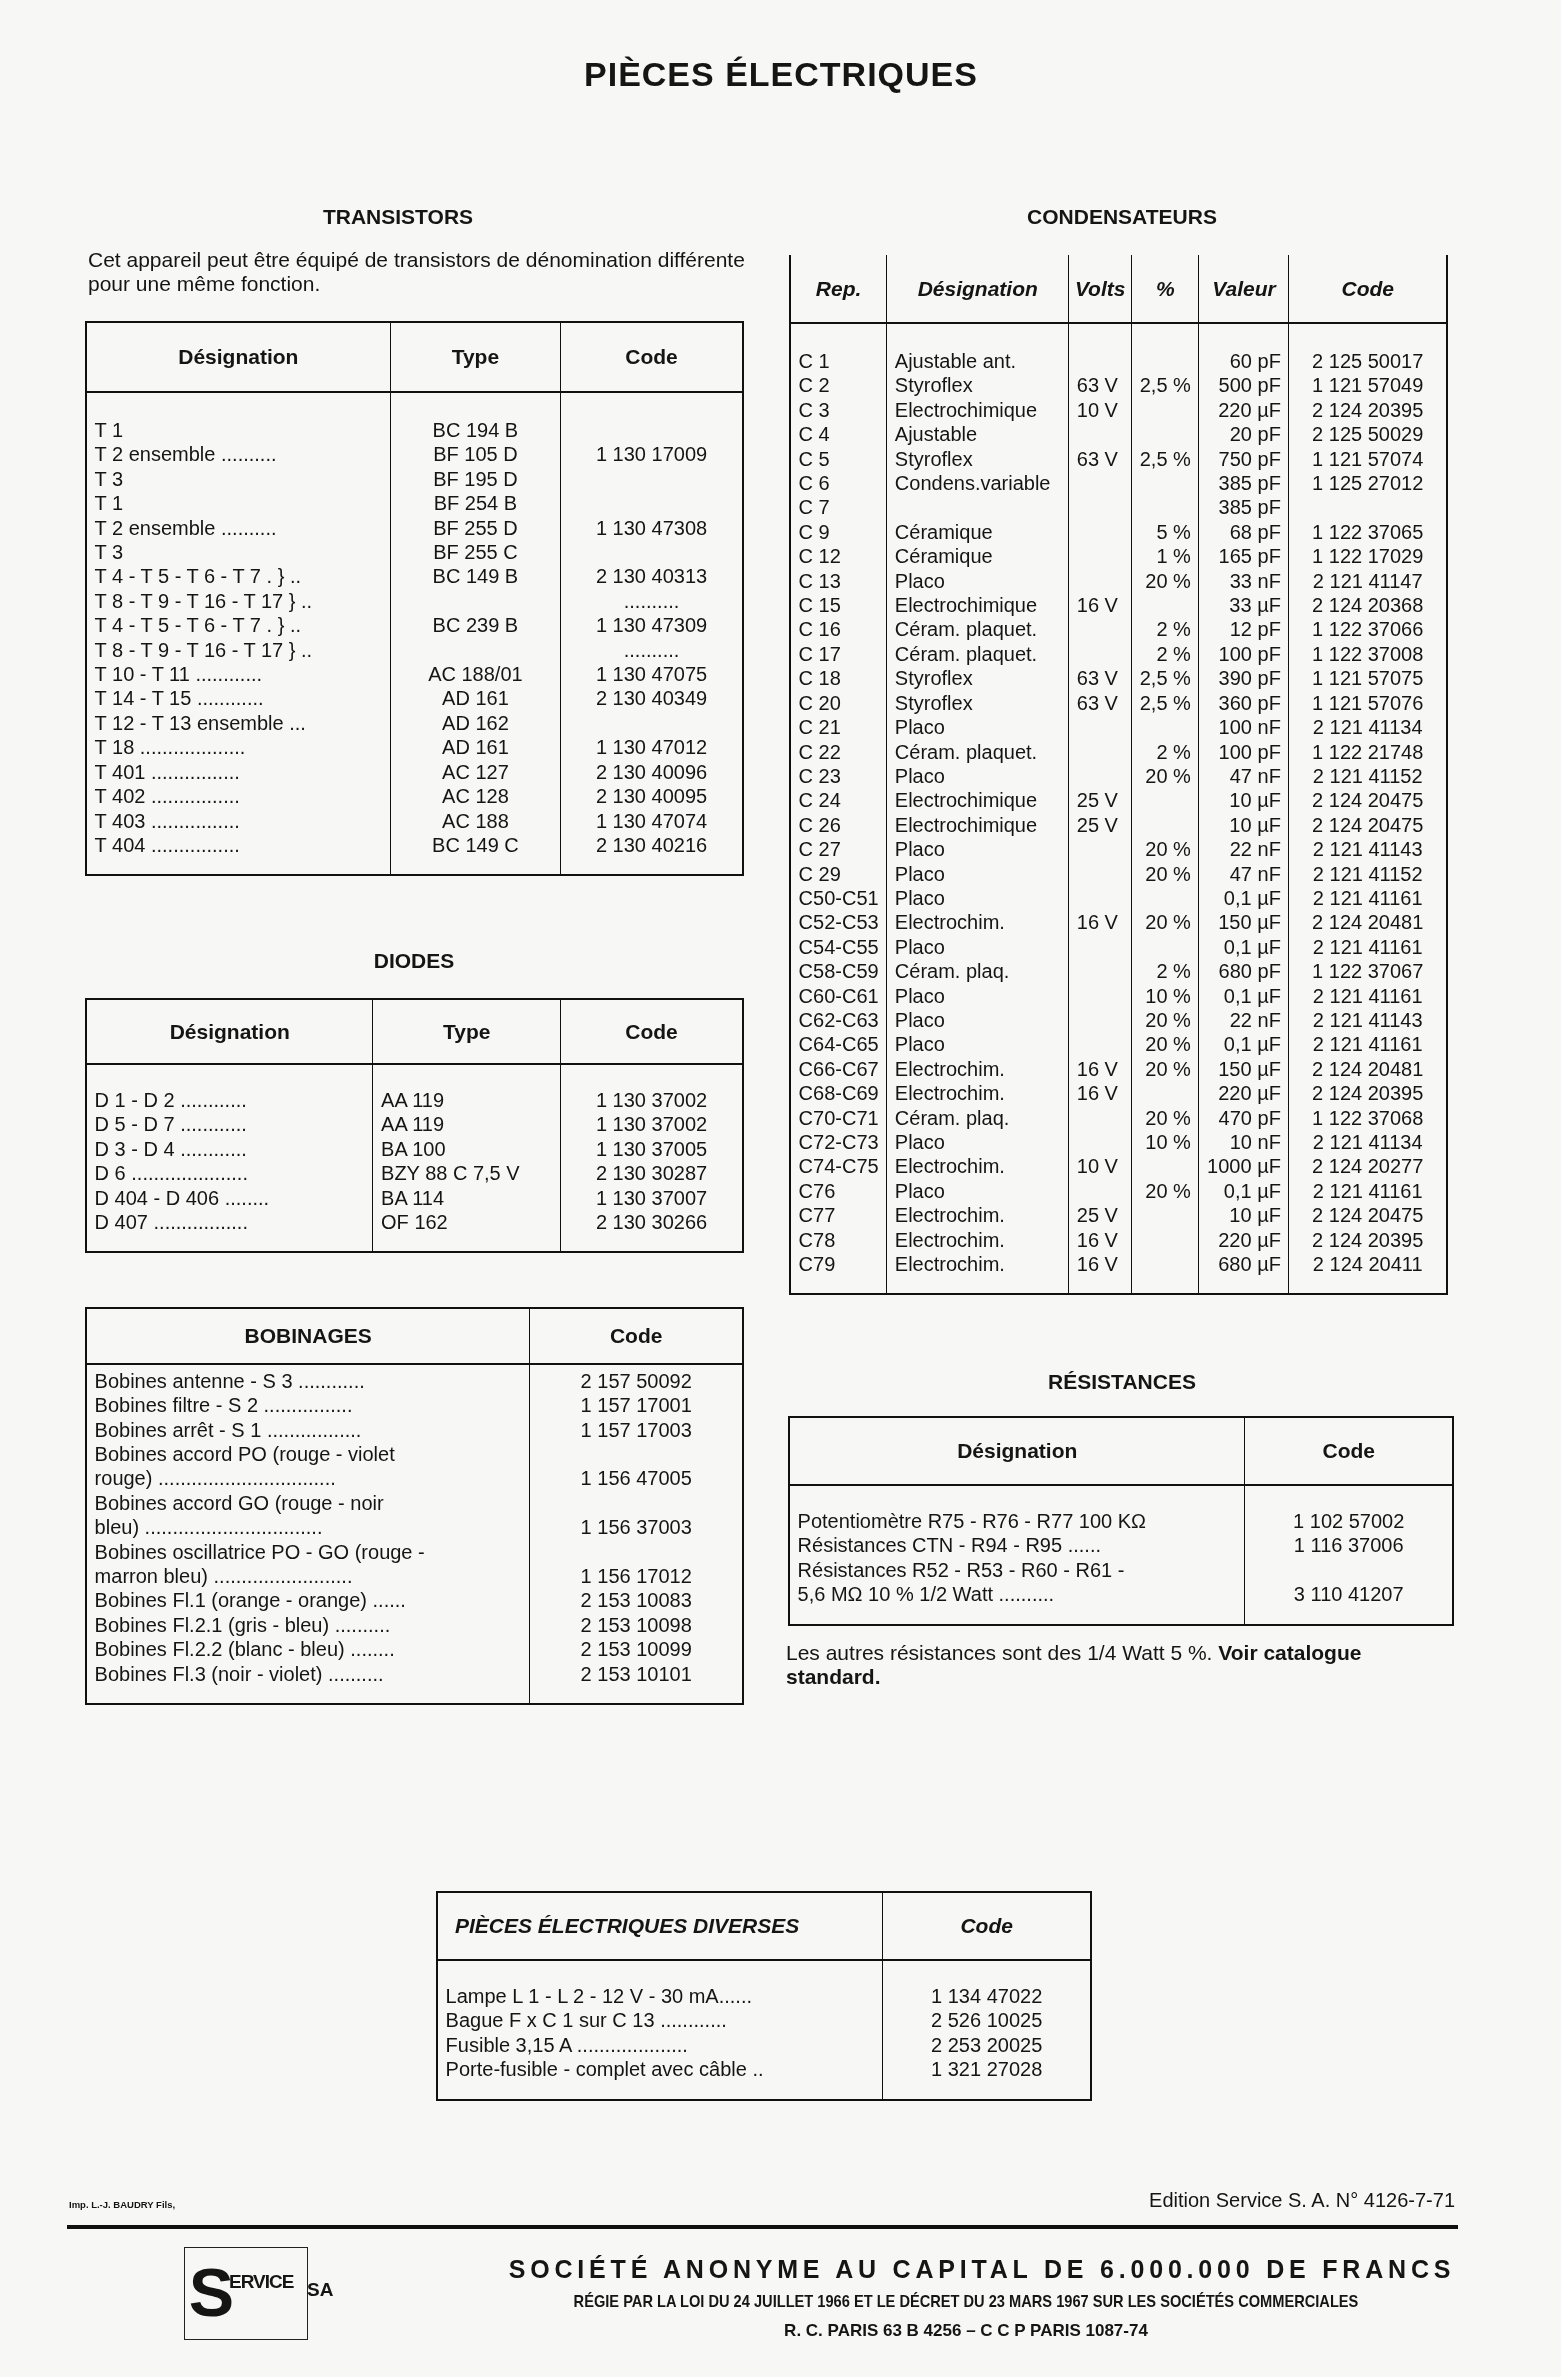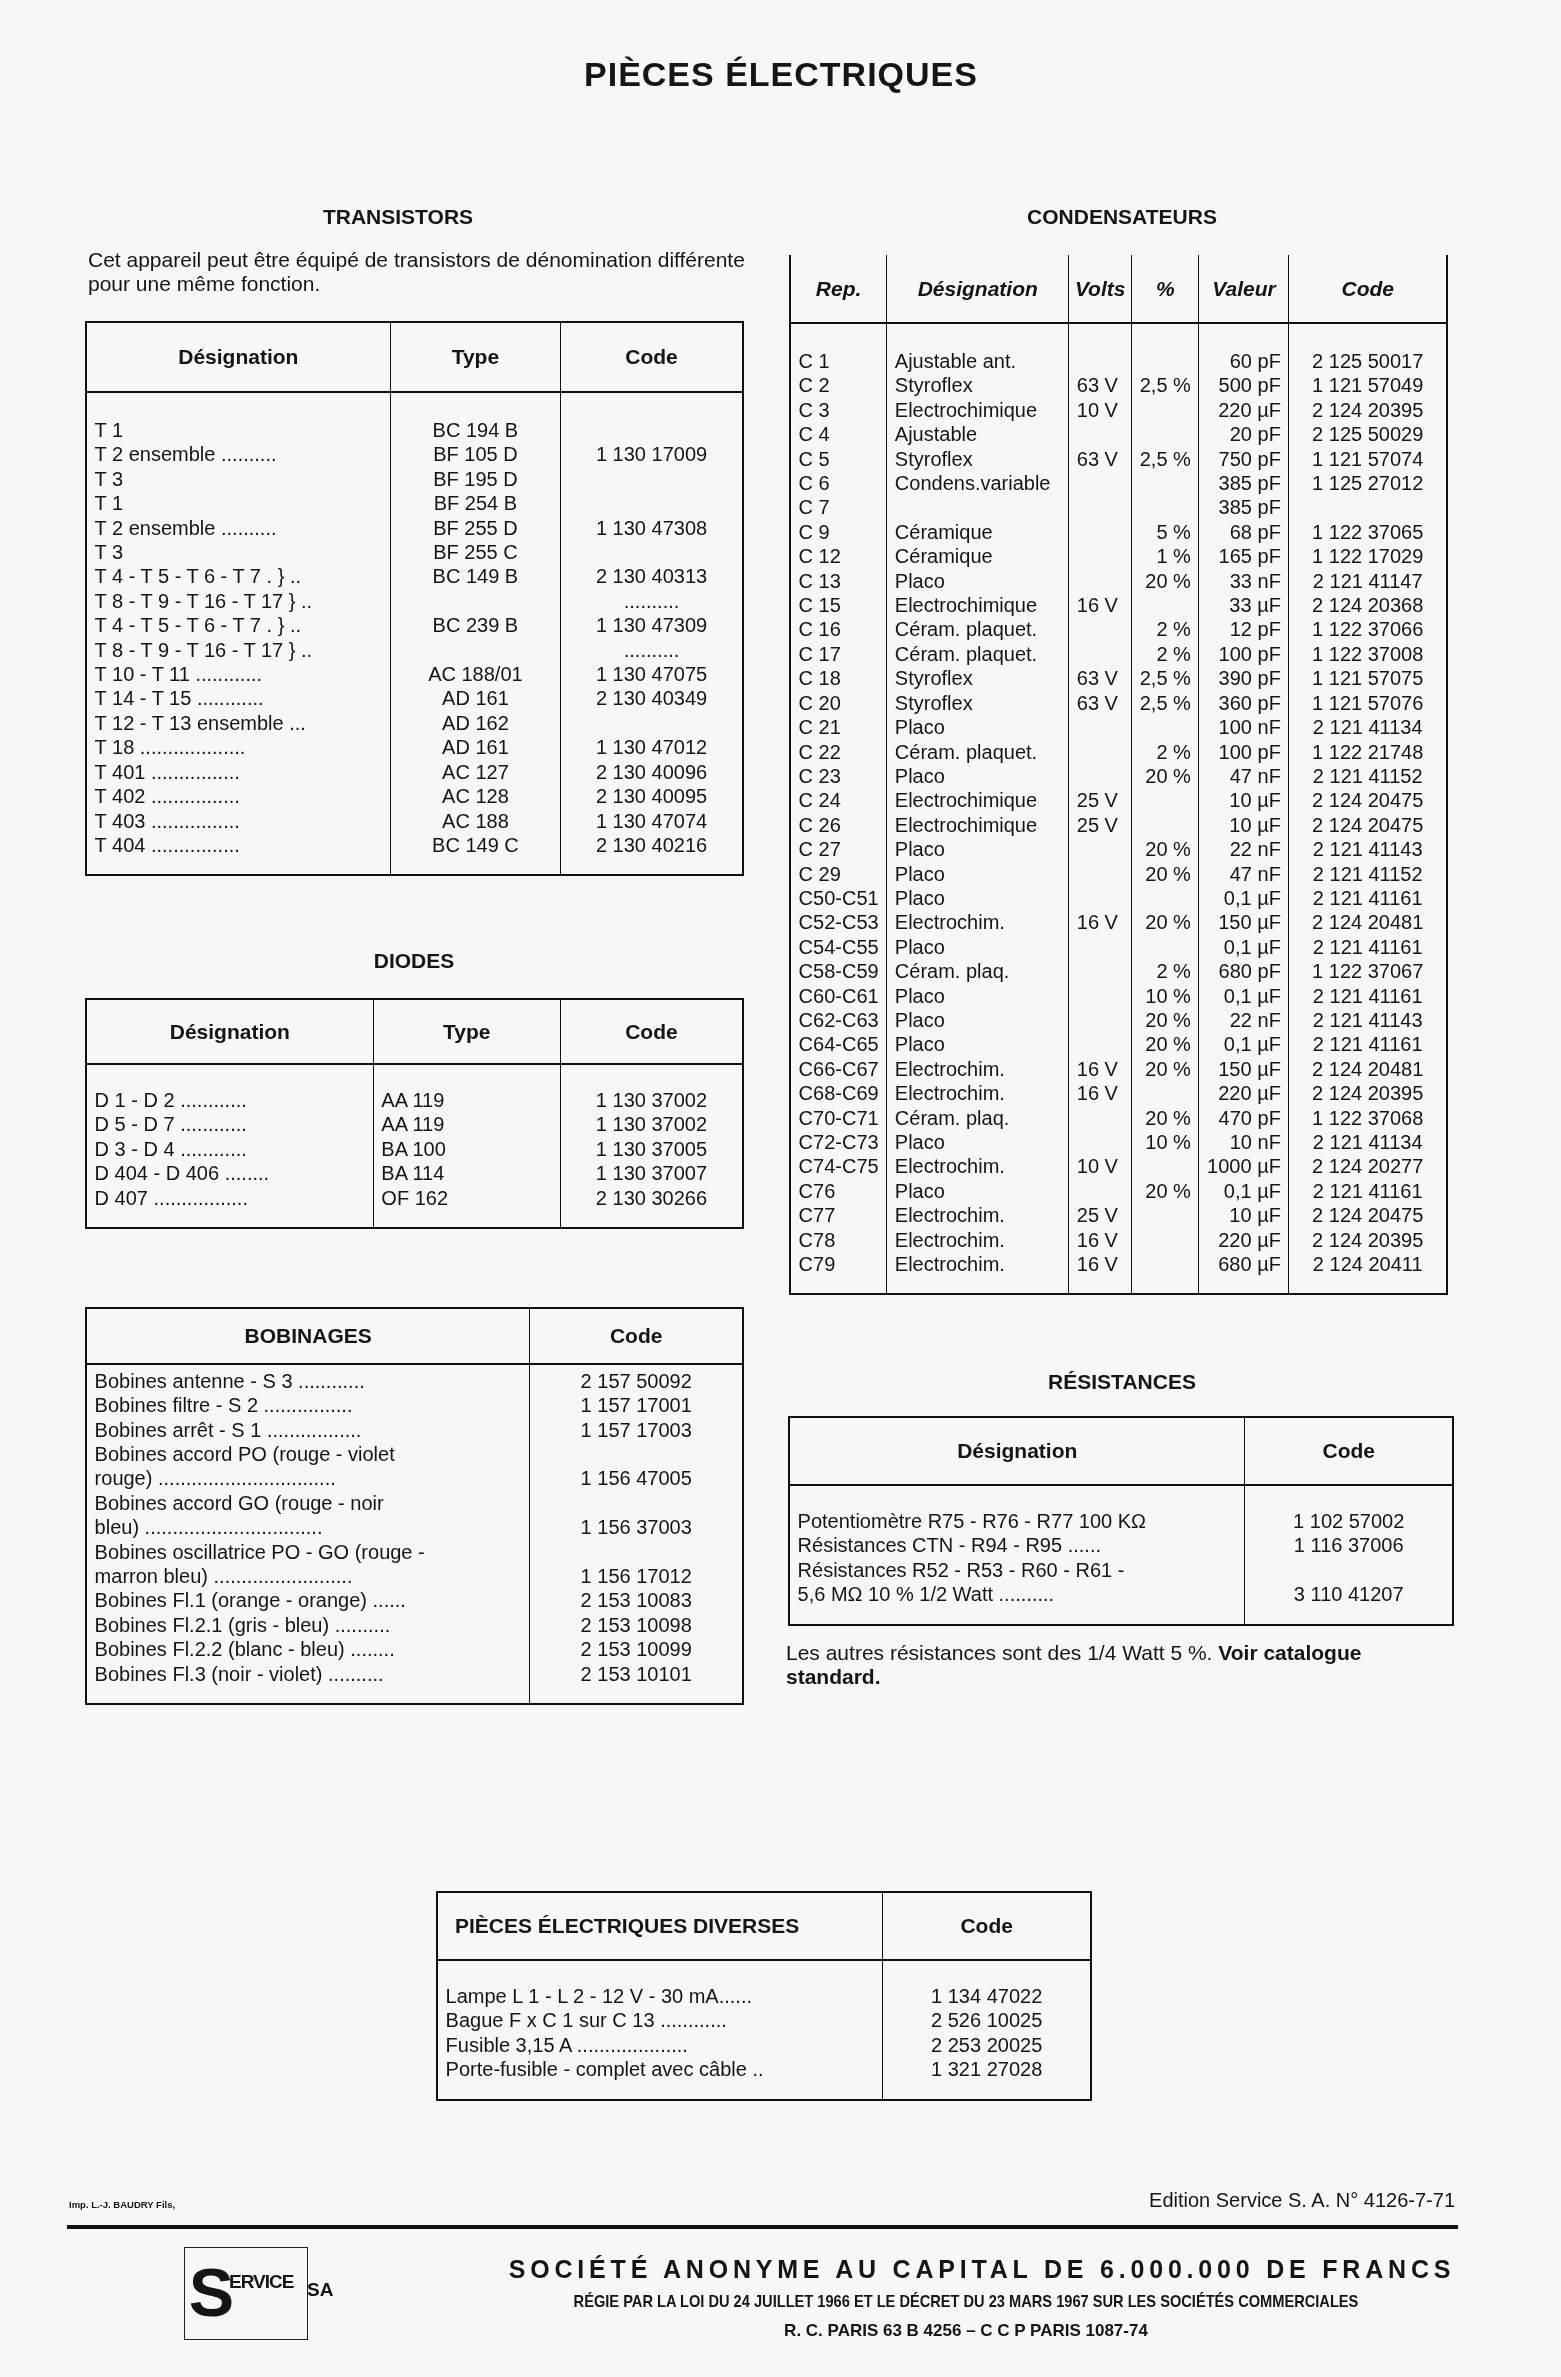--- a/index.html
+++ b/index.html
@@ -178,20 +178,25 @@
         <td>D 5  -  D 7   ............</td>
         <td>AA 119</td>
         <td class="c">1 130 37002</td>
       </tr>
       <tr>
         <td>D 3  -  D 4   ............</td>
         <td>BA 100</td>
         <td class="c">1 130 37005</td>
       </tr>
       <tr>
+        <td>D 6  .....................</td>
+        <td>BZY 88 C 7,5 V</td>
+        <td class="c">2 130 30287</td>
+      </tr>
+      <tr>
         <td>D 404  -  D 406  ........</td>
         <td>BA 114</td>
         <td class="c">1 130 37007</td>
       </tr>
       <tr>
         <td>D 407  .................</td>
         <td>OF 162</td>
         <td class="c">2 130 30266</td>
       </tr>
       <tr class="spacer">
@@ -663,21 +668,21 @@
 <div class="abs note" style="left:786px;width:675px;top:1641px;">
   <span>Les autres résistances sont des 1/4 Watt 5 %. </span><b>Voir catalogue standard.</b>
 </div>
 
 <table class="tbl" style="left:436px;top:1891px;width:656px;">
   <colgroup>
       <col style="width:447px">
       <col style="width:209px">
     </colgroup>
   <thead>
-      <tr style="height:68px;">
+      <tr style="height:68px;font-style:italic;">
     <th style="text-align:left;padding-left:17px;">PIÈCES  ÉLECTRIQUES  DIVERSES</th>
     <th>Code</th>
   </tr>
     </thead>
   <tbody id="dv-body">
       <tr class="spacer">
         <td style="height: 23px;"></td>
         <td style="height: 23px;"></td>
       </tr>
       <tr>

